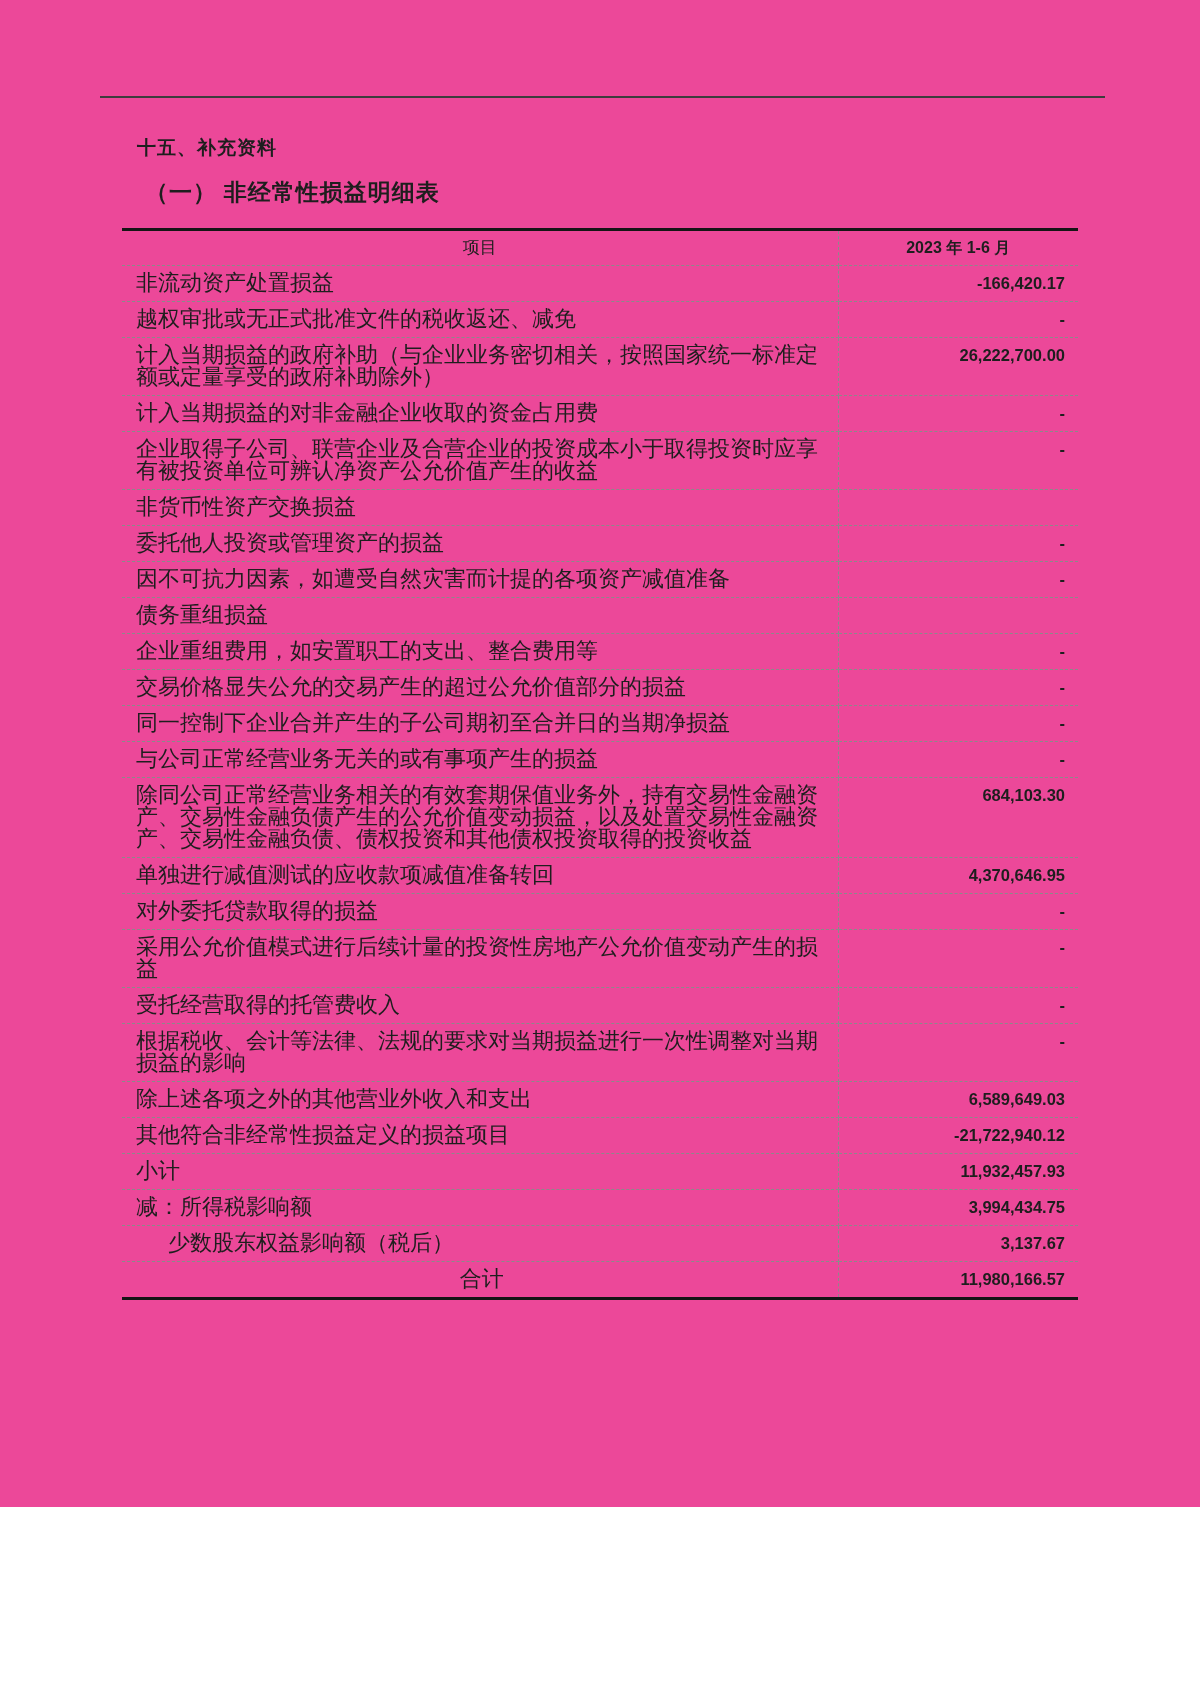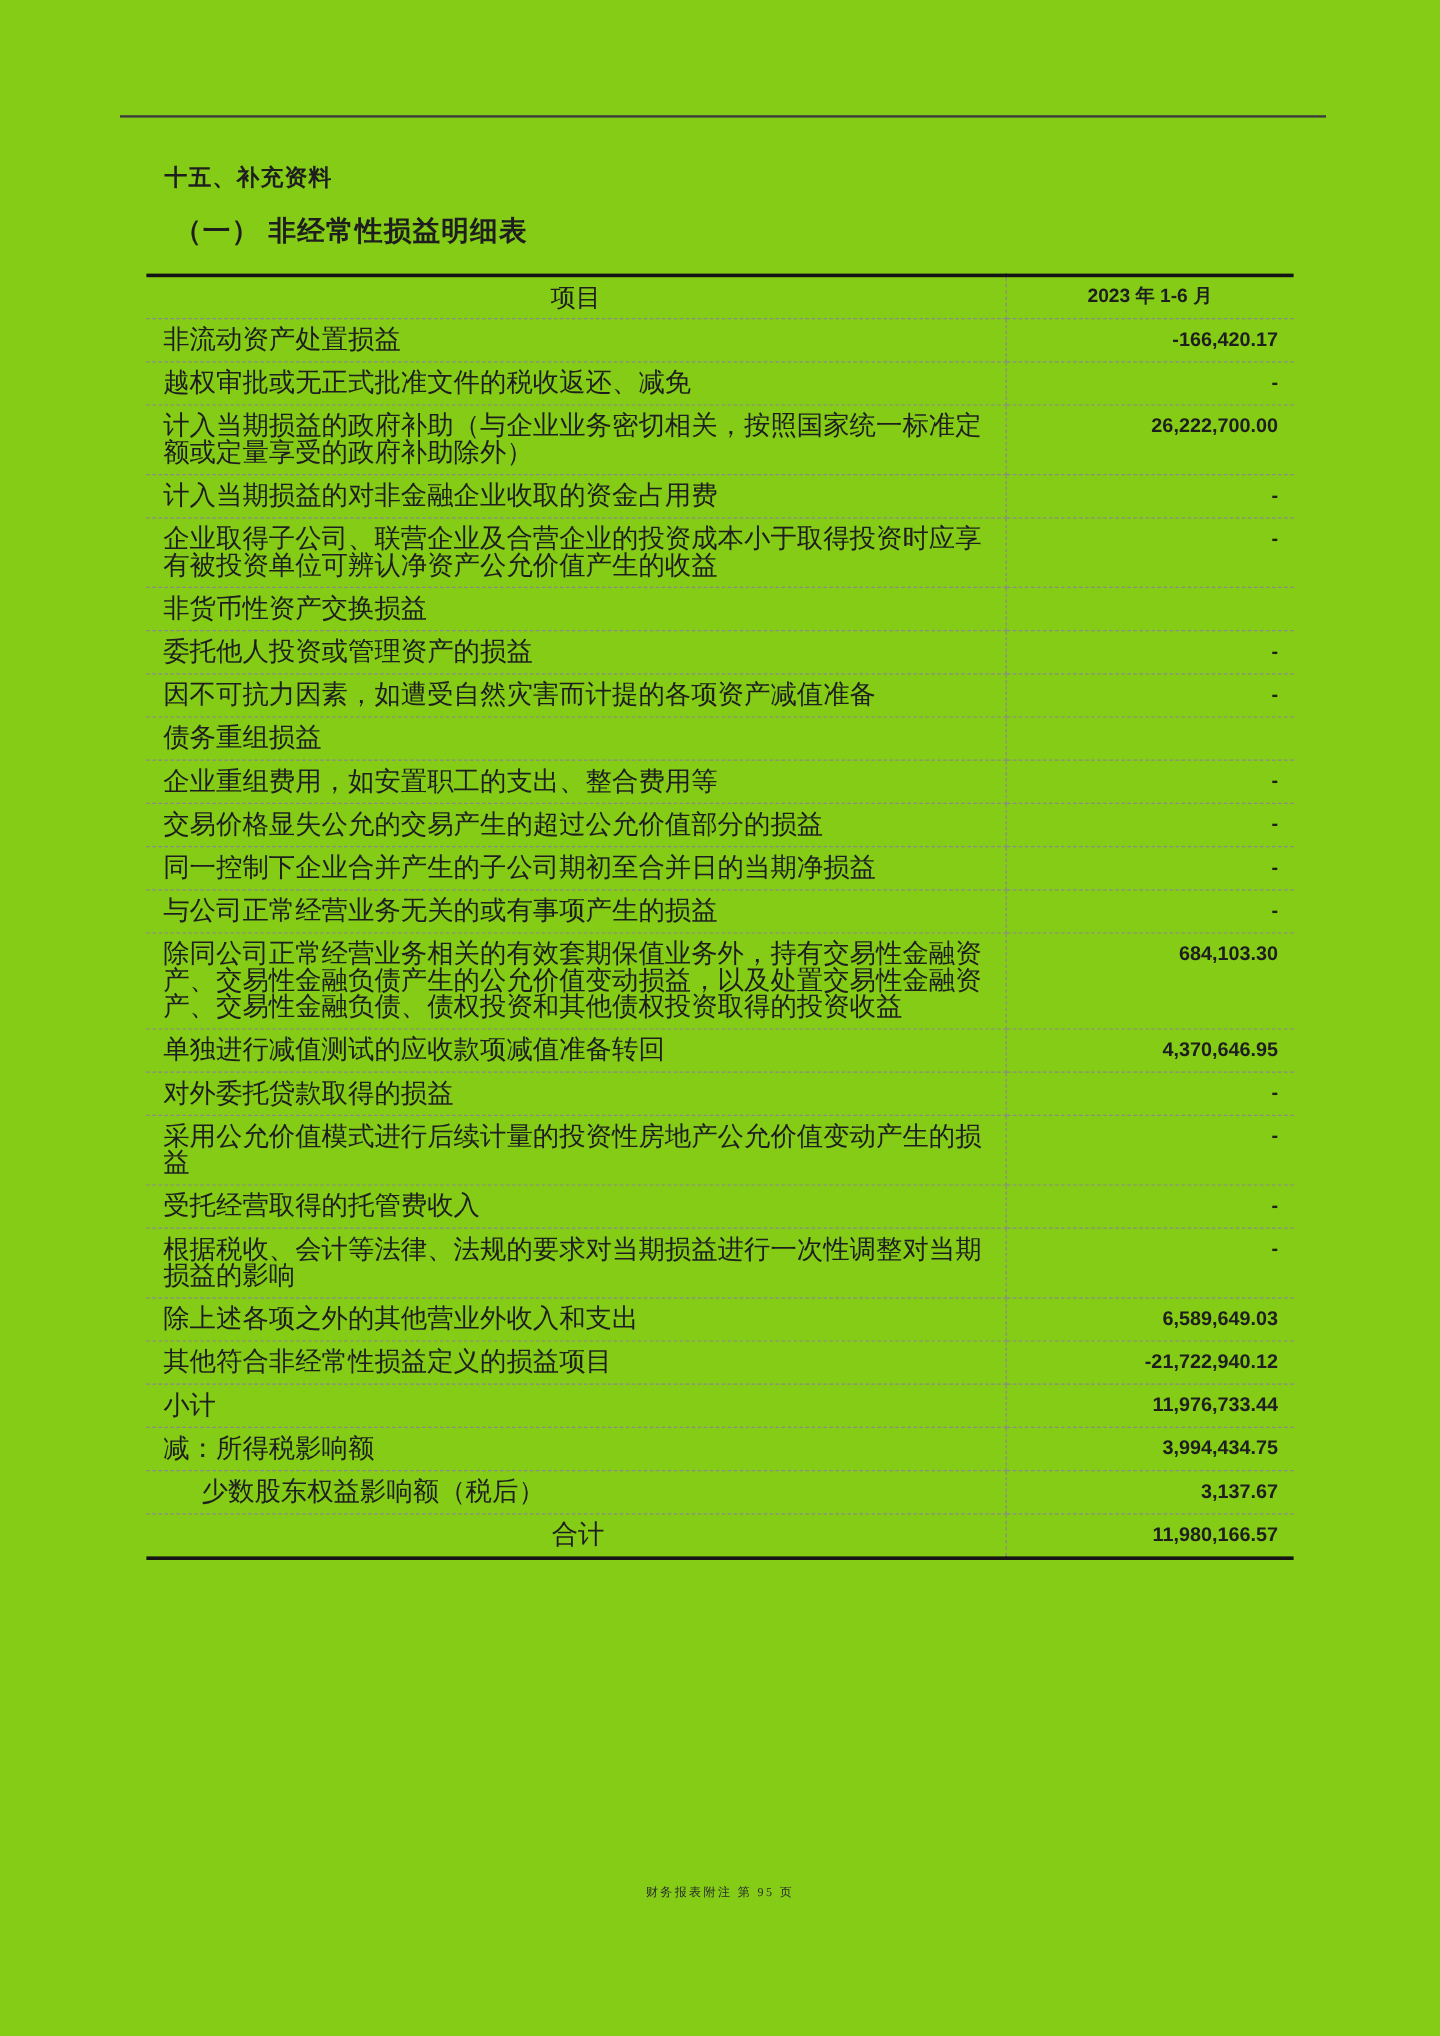--- a/index.html
+++ b/index.html
@@ -3,22 +3,22 @@
 <meta charset="utf-8">
 <style>
   html, body {
     margin: 0;
     padding: 0;
     background: #ffffff;
   }
   .page {
     position: relative;
     width: 1200px;
-    height: 1697px;
-    background: #84cc16;
+    height: 1507px;
+    background: #ec4899;
     font-family: "Liberation Serif", "DejaVu Serif", serif;
     color: #1e1e1e;
     overflow: hidden;
   }
   .top-rule {
     position: absolute;
     left: 100px;
     top: 96px;
     width: 1005px;
     height: 2px;
@@ -50,21 +50,21 @@
     border-collapse: collapse;
     table-layout: fixed;
     border-top: 3px solid #151515;
     border-bottom: 3px solid #151515;
   }
   table.fin-table col.col-item { width: 716px; }
   table.fin-table col.col-val  { width: 240px; }
 
   table.fin-table th {
     font-weight: 400;
-    font-size: 21px;
+    font-size: 17px;
     text-align: center;
     padding: 6px 6px;
     border-bottom: 1px dashed #8a8a8a;
     line-height: 22px;
   }
   table.fin-table th:first-child {
     border-right: 1px dashed #8a8a8a;
   }
   table.fin-table th.period-header {
     font-family: "Liberation Sans", "DejaVu Sans", sans-serif;
@@ -204,21 +204,21 @@
         <tr>
           <td class="c-item">除上述各项之外的其他营业外收入和支出</td>
           <td class="c-val">6,589,649.03</td>
         </tr>
         <tr>
           <td class="c-item">其他符合非经常性损益定义的损益项目</td>
           <td class="c-val">-21,722,940.12</td>
         </tr>
         <tr>
           <td class="c-item">小计</td>
-          <td class="c-val">11,976,733.44</td>
+          <td class="c-val">11,932,457.93</td>
         </tr>
         <tr>
           <td class="c-item">减：所得税影响额</td>
           <td class="c-val">3,994,434.75</td>
         </tr>
         <tr>
           <td class="c-item indent">少数股东权益影响额（税后）</td>
           <td class="c-val">3,137.67</td>
         </tr>
         <tr>

